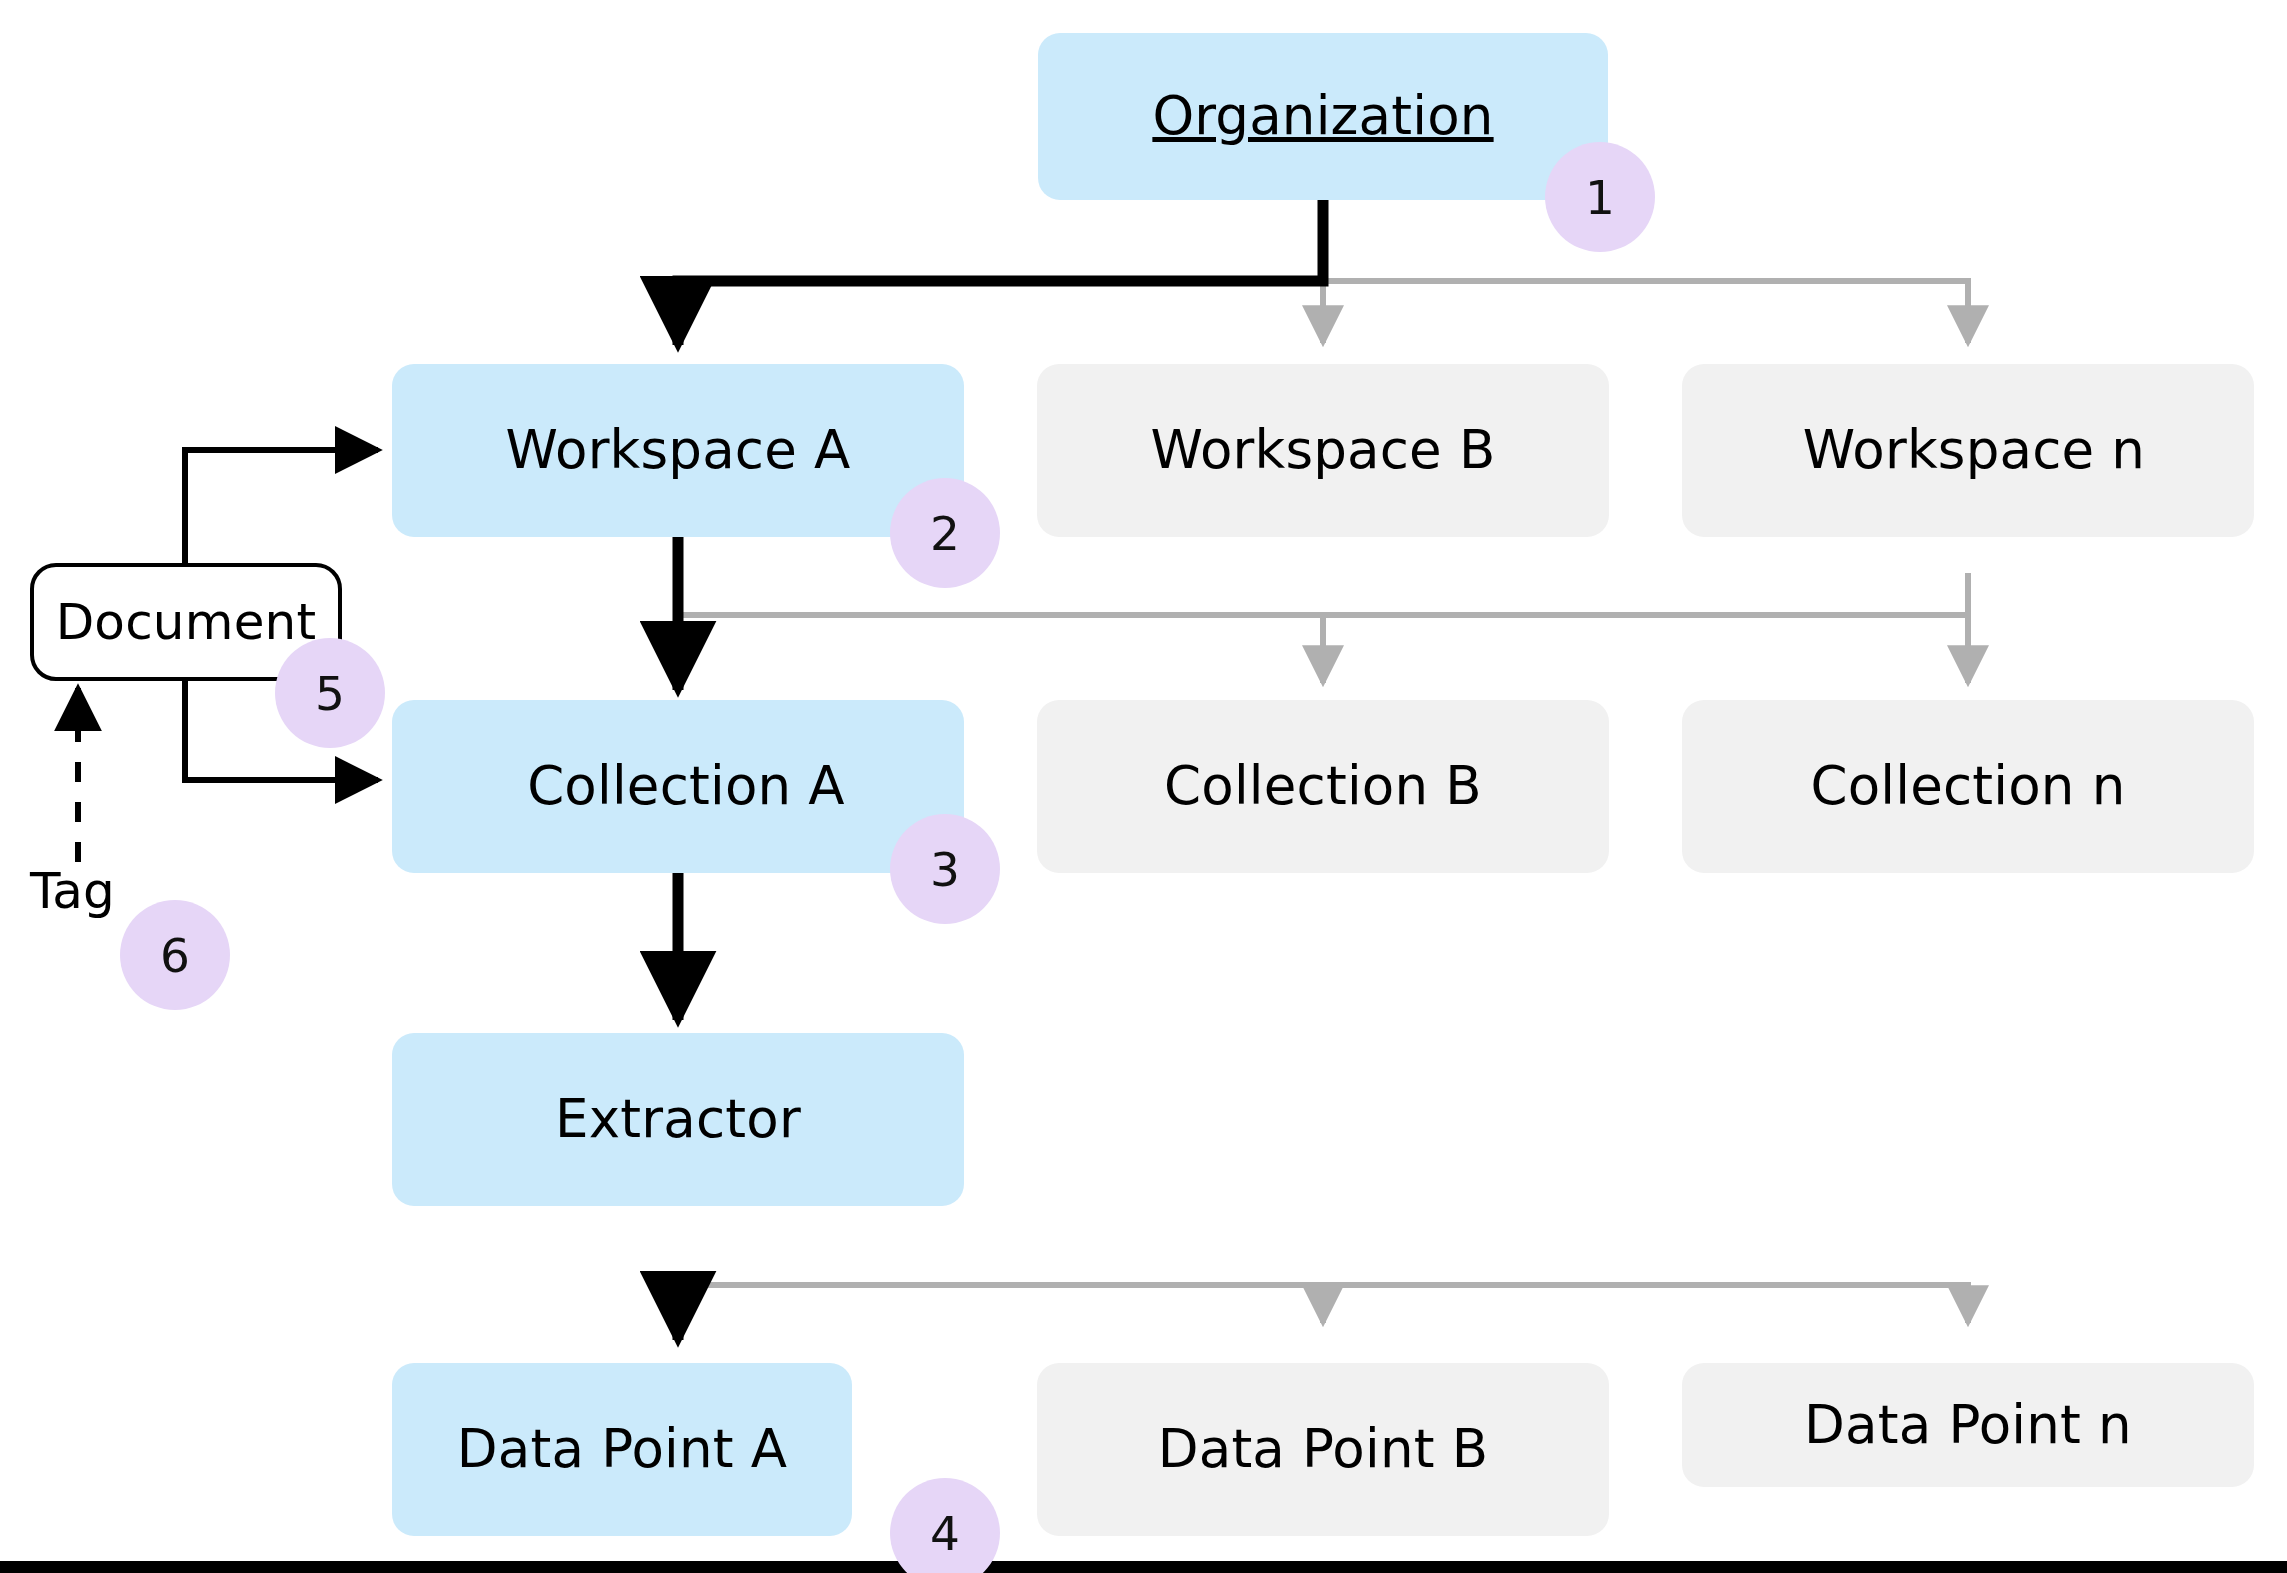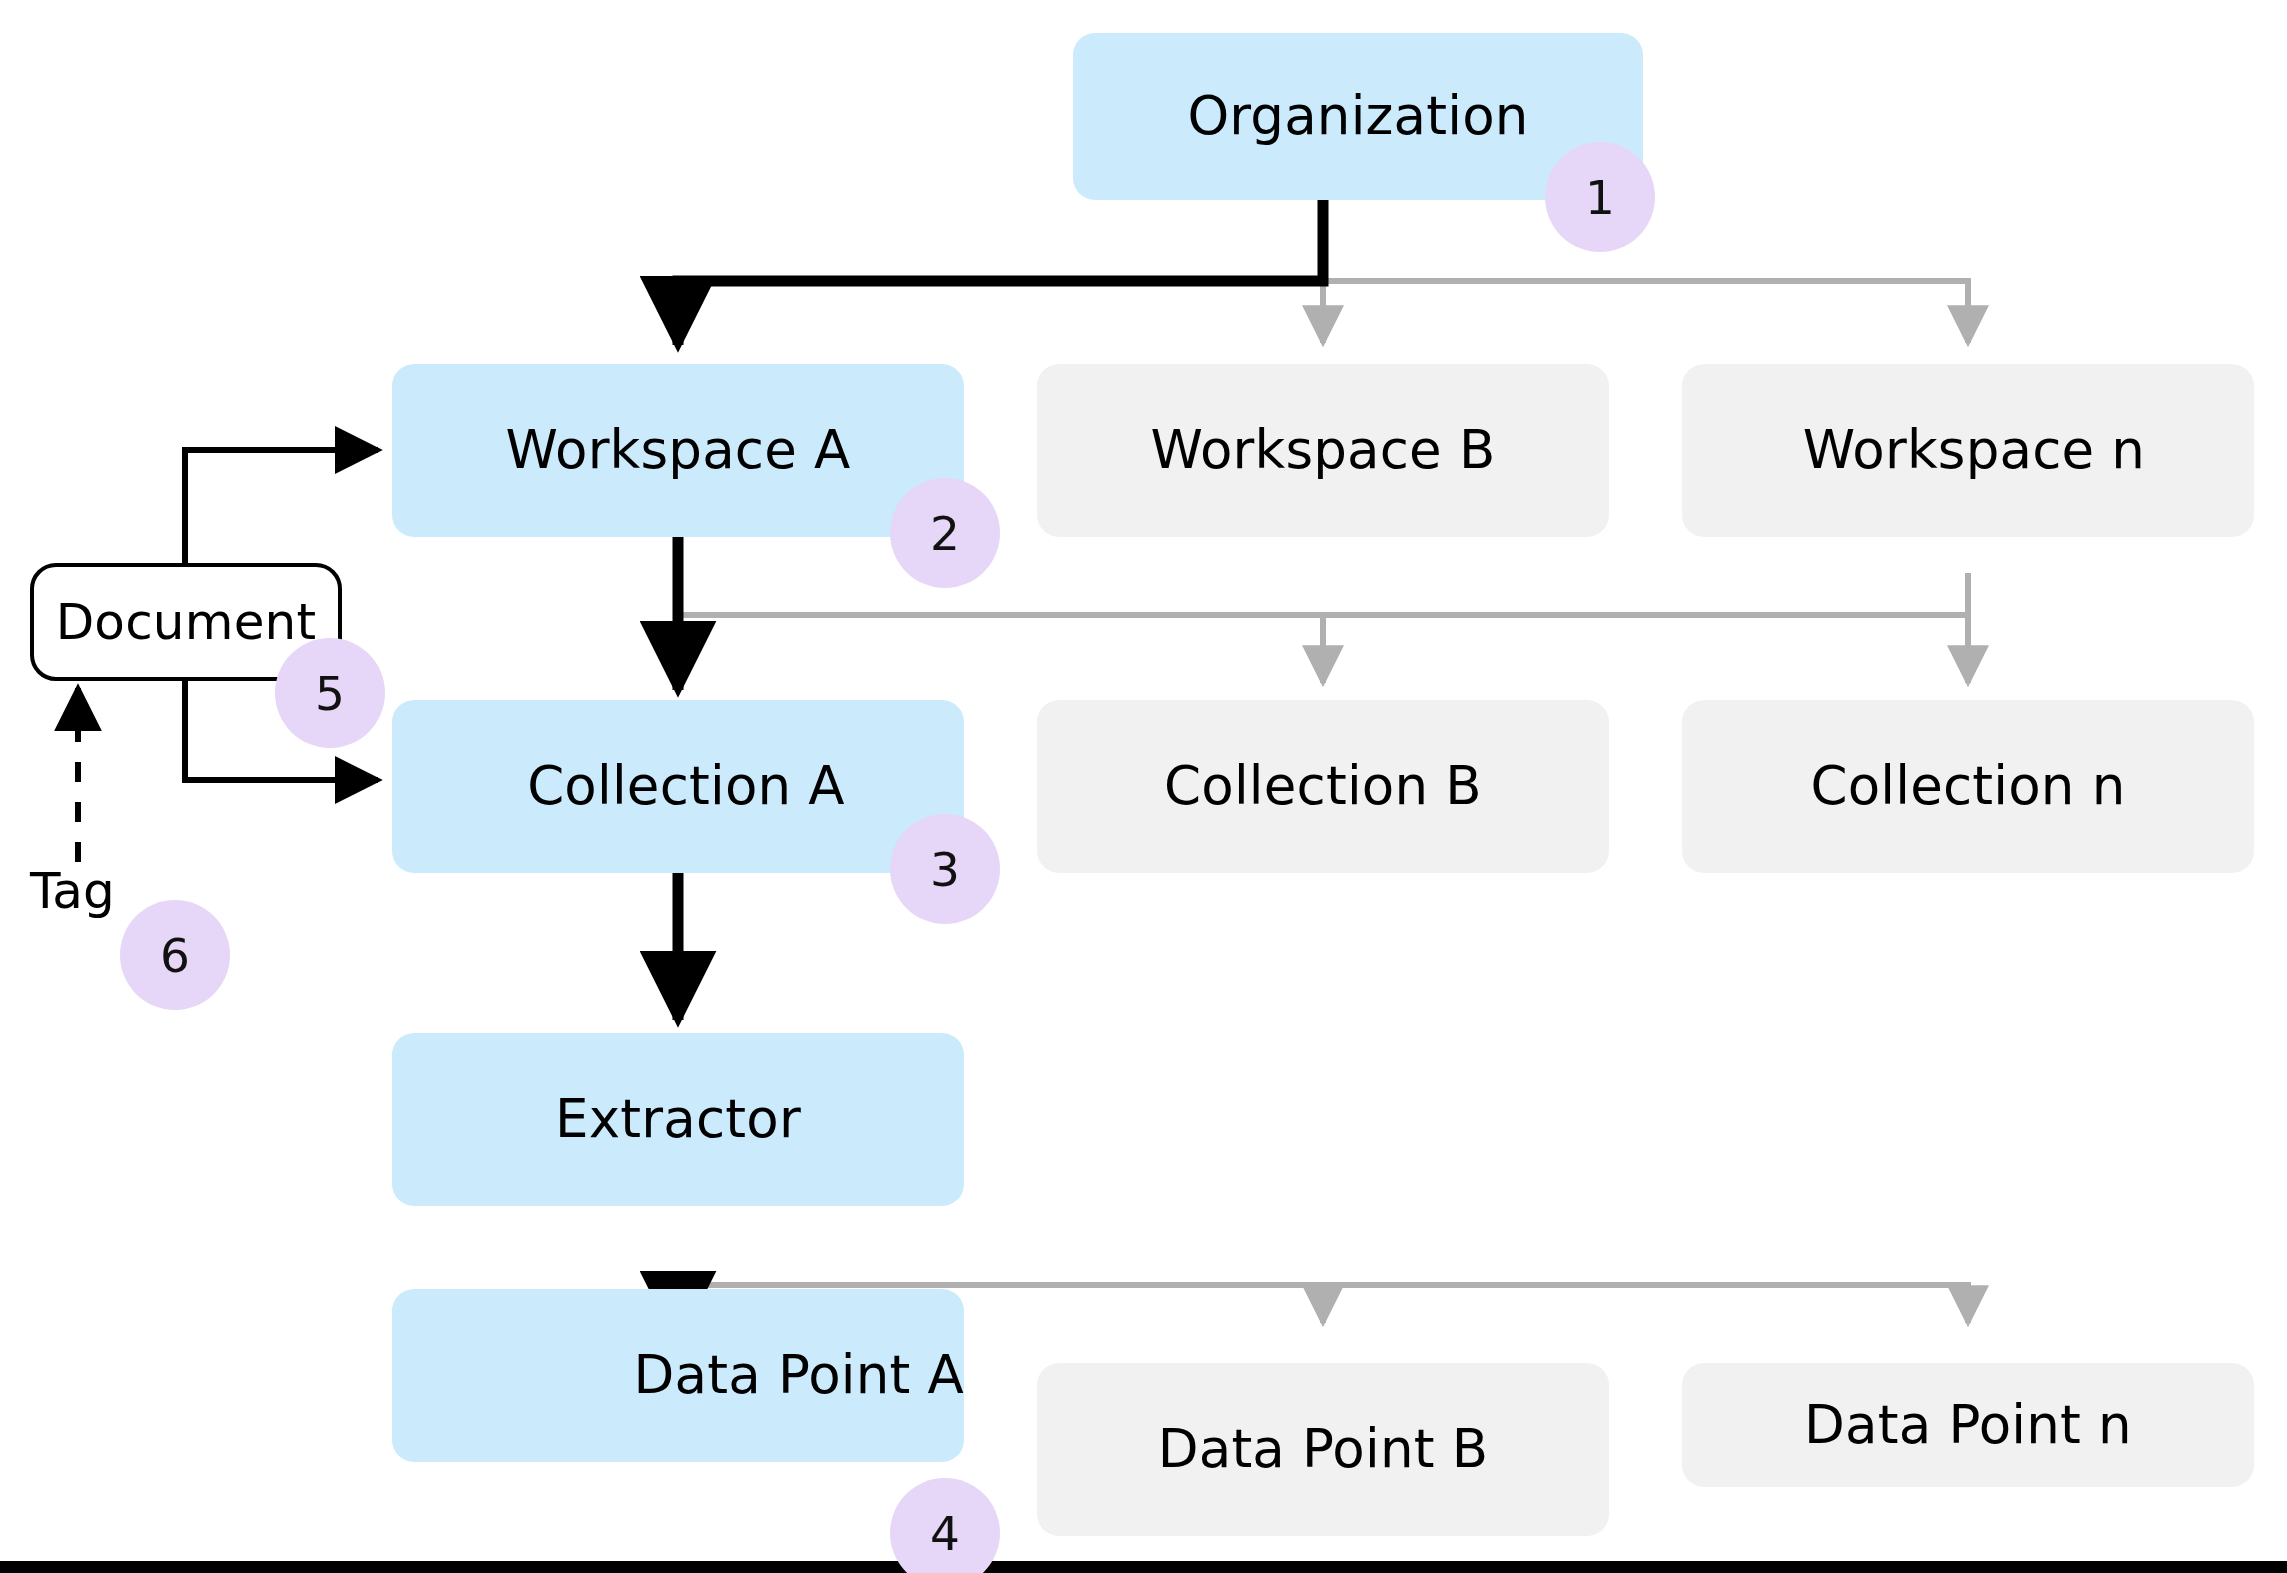--- a/index.html
+++ b/index.html
@@ -105,21 +105,21 @@
     <path d="M 1323 1285 L 1323 1323" fill="none" stroke="#b0b0b0" stroke-width="6" marker-end="url(#arrow-grey)"></path>
     <path d="M 678 1272 L 678 1340" fill="none" stroke="#000000" stroke-width="11" marker-end="url(#arrow-black)"></path>
 
     <path d="M 185 563 L 185 450 L 378 450" fill="none" stroke="#000000" stroke-width="6" marker-end="url(#arrow-black-thin)"></path>
 
     <path d="M 185 680 L 185 780 L 378 780" fill="none" stroke="#000000" stroke-width="6" marker-end="url(#arrow-black-thin)"></path>
 
     <path d="M 78 862 L 78 688" fill="none" stroke="#000000" stroke-width="6" stroke-dasharray="20 20" marker-end="url(#arrow-black-thin)"></path>
   </svg>
 
-  <div class="node blue" style="left:1073px; top:33px; width:570px; height:167px;">
+  <div class="node blue" style="left:1038px; top:33px; width:570px; height:167px;text-decoration:underline;">
     <span>Organization</span>
   </div>
   <div class="badge" style="left:1545px; top:142px; width:110px; height:110px;">
     <span>1</span>
   </div>
 
   <div class="node blue" style="left:392px; top:364px; width:572px; height:173px;">
     <span>Workspace A</span>
   </div>
   <div class="badge" style="left:890px; top:478px; width:110px; height:110px;">
@@ -146,21 +146,21 @@
   </div>
 
   <div class="node grey" style="left:1682px; top:700px; width:572px; height:173px;">
     <span>Collection n</span>
   </div>
 
   <div class="node blue" style="left:392px; top:1033px; width:572px; height:173px;">
     <span>Extractor</span>
   </div>
 
-  <div class="node blue" style="left:392px; top:1289px; width:572px; height:173px;justify-content:flex-end;">
+  <div class="node blue" style="left:392px; top:1363px; width:460px; height:173px;">
     <span>Data Point A</span>
   </div>
   <div class="badge" style="left:890px; top:1478px; width:110px; height:110px;">
     <span>4</span>
   </div>
 
   <div class="node grey" style="left:1037px; top:1363px; width:572px; height:173px;">
     <span>Data Point B</span>
   </div>
 

